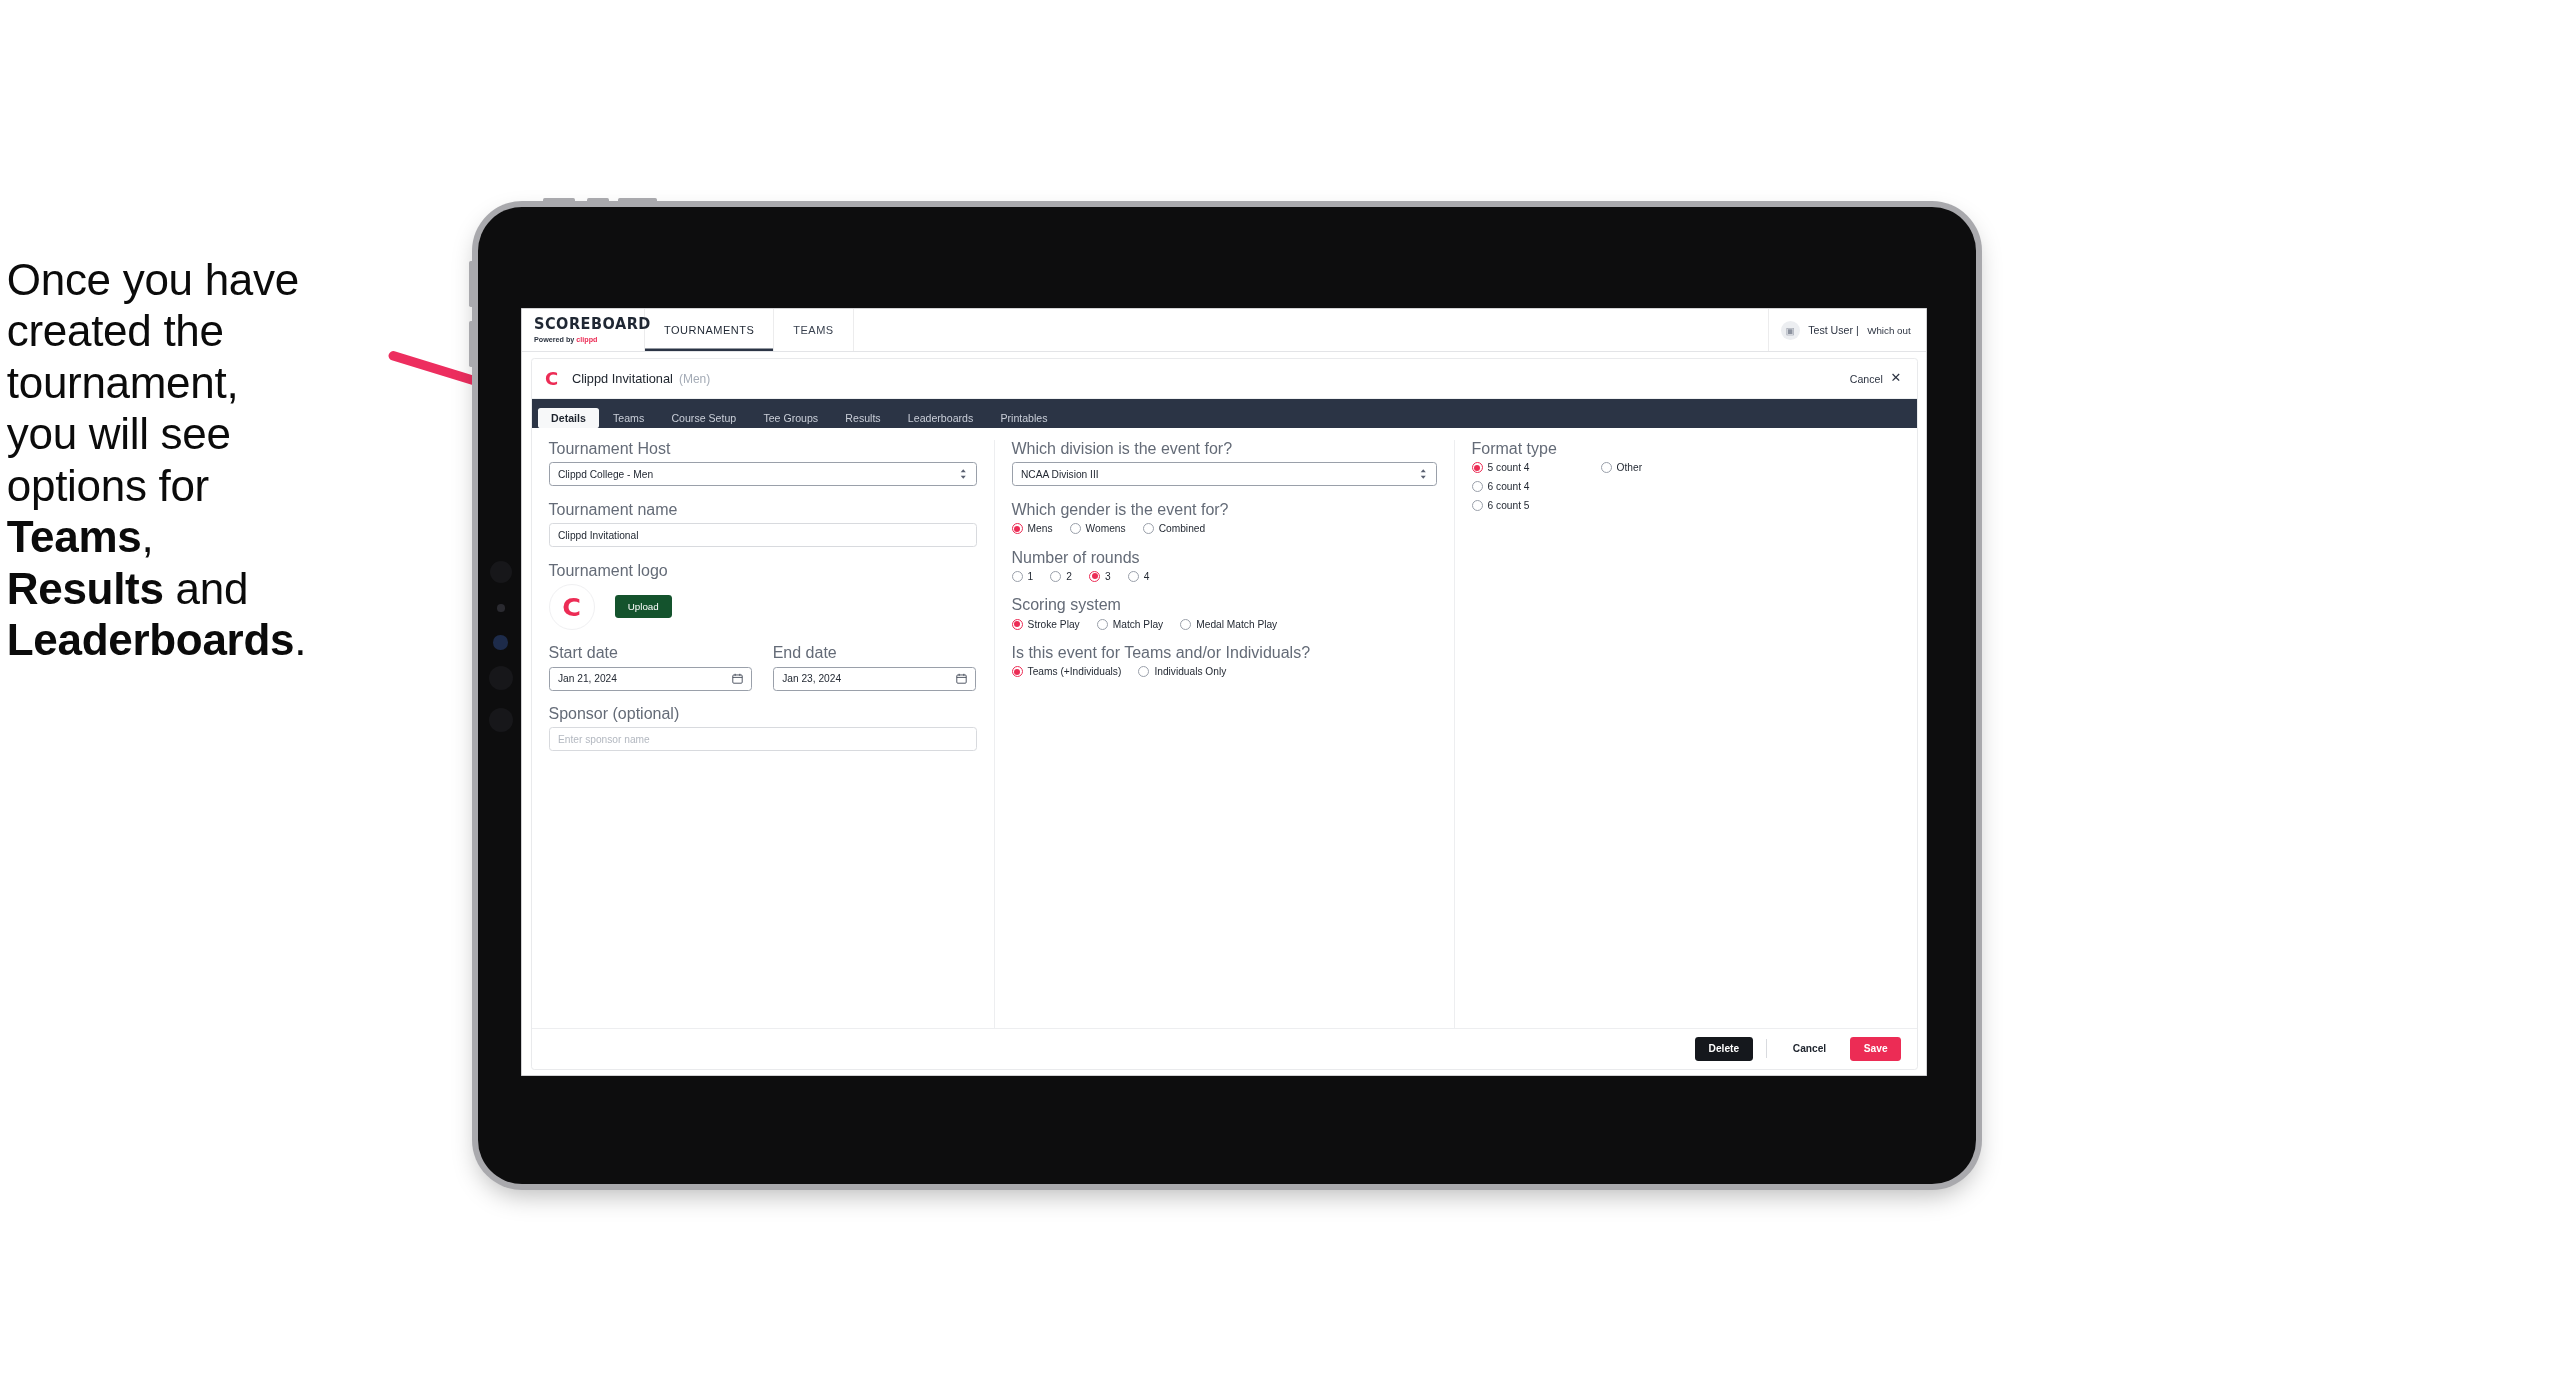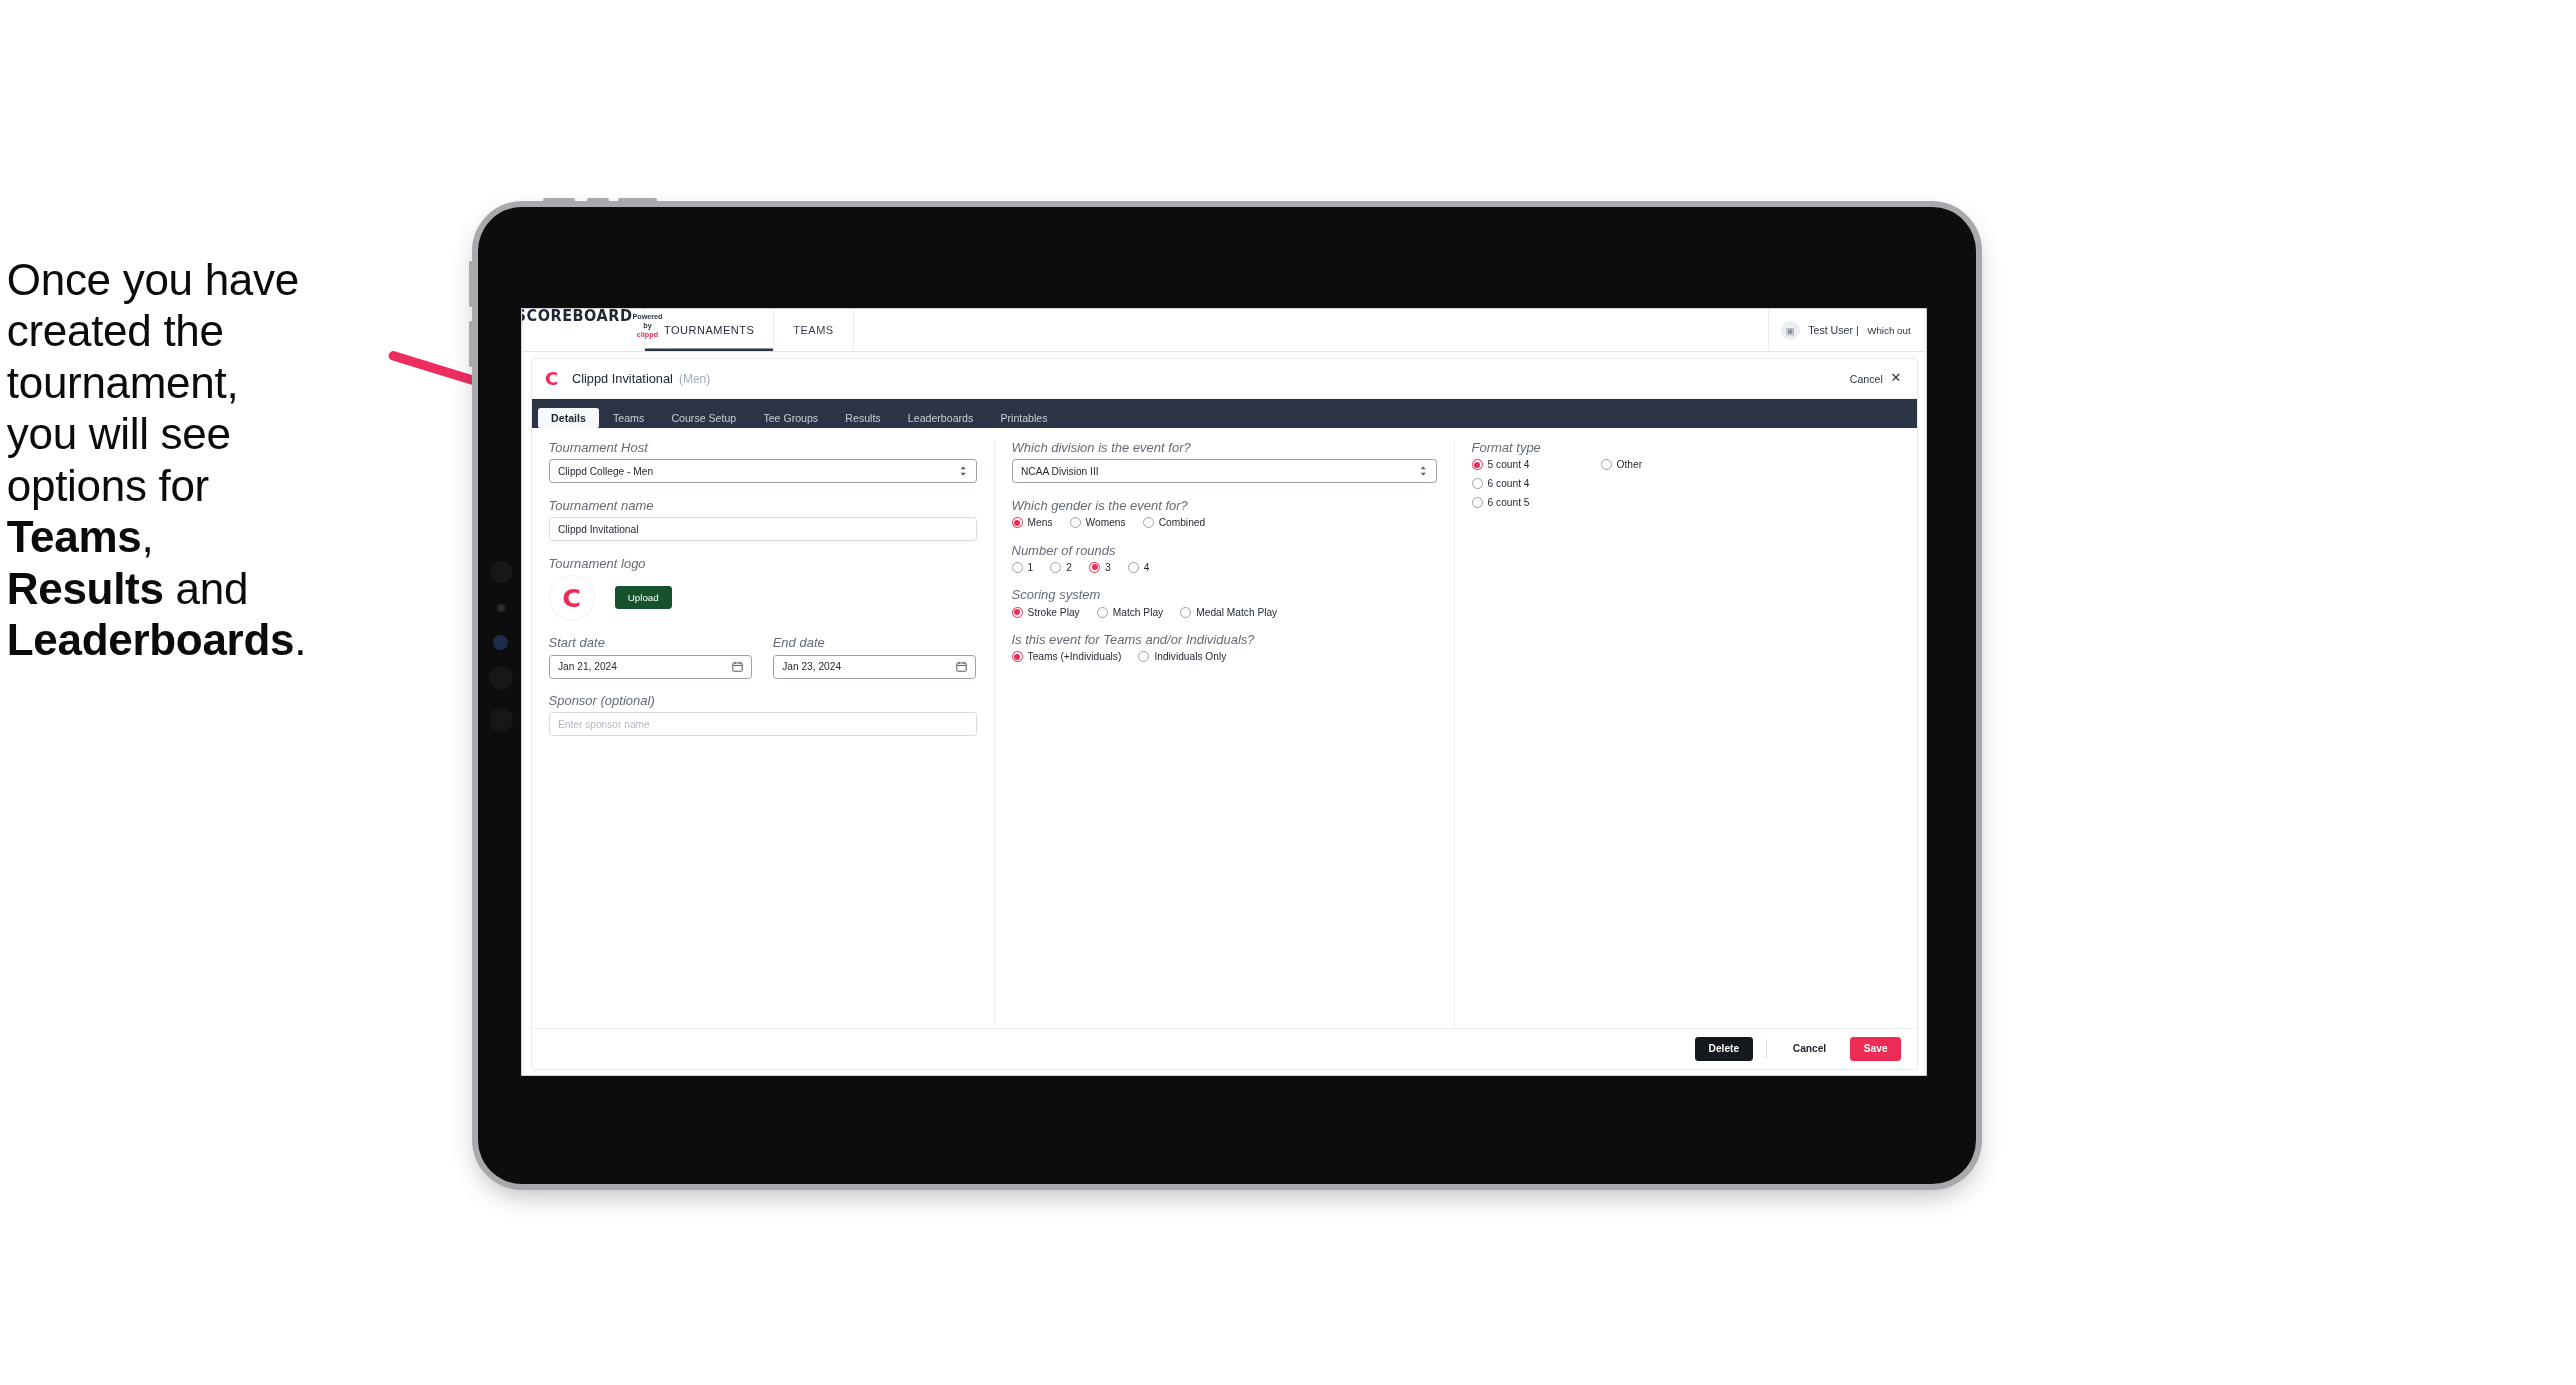--- a/index.html
+++ b/index.html
@@ -51,22 +51,22 @@
     box-shadow: 0 0 0 0.9px #e8e8ea;
     overflow: hidden;
   }
 
   
   #topbar {
     height: 43px; display: flex; align-items: stretch;
     border-bottom: 0.9px solid #e3e4e7; background:#fff;
   }
   #brand {
-    width: 123px; display:flex; flex-direction:row; justify-content:center;
-    padding-left: 12px; border-right: 0.9px solid #ececed; text-align: center;
+    width: 123px; display:flex; flex-direction:column; justify-content:center;
+    padding-left: 12px; border-right: 0.9px solid #ececed;
   }
   #brand .bname {
     font-size: 14.5px; font-weight: 800; letter-spacing: 0.5px; color:#1f2733;
     font-family: "DejaVu Sans", sans-serif; transform: scaleY(1.08); transform-origin: left center;
   }
   #brand .bsub { font-size: 7.2px; color:#2b3340; margin-top:2.6px; font-weight:700; }
   #brand .bsub .pink { color:#ec2c55; }
   .topnav-item {
     display:flex; align-items:center; padding: 0 19px;
     font-size: 11px; letter-spacing: 0.5px; color:#3a4250;
@@ -113,21 +113,21 @@
   }
   .tab.active { background:#f7f8f9; color:#1d232d; font-weight:600; }
 
   
   #body { flex:1; display:flex; padding: 12px 0 0 0; }
   .col { padding: 0 17px; }
   #col1 { width: 463px; border-right: 0.9px solid #edeef0; }
   #col2 { width: 460px; border-right: 0.9px solid #edeef0; }
   #col3 { flex: 1; }
 
-  .flabel { font-size: 13px; color:#646b77; margin-bottom: 4.3px; font-style: italic; }
+  .flabel { font-size: 16px; color:#646b77; margin-bottom: 4.3px; }
   .fgroup { margin-bottom: 14.5px; }
   .finput {
     height: 24px; border:0.9px solid #9aa0aa; border-radius: 3.4px;
     display:flex; align-items:center; padding: 0 8.5px;
     font-size: 10.2px; color:#242a34; background:#fff; width: 100%;
   }
   .finput.plain { border-color:#d8dade; }
   .finput .val { flex: 1; }
   .finput .ph { flex:1; color:#b3b8c0; }
   .sel-caret { width: 8.5px; height: 12px; position:relative; flex:none; color:#53596; }

